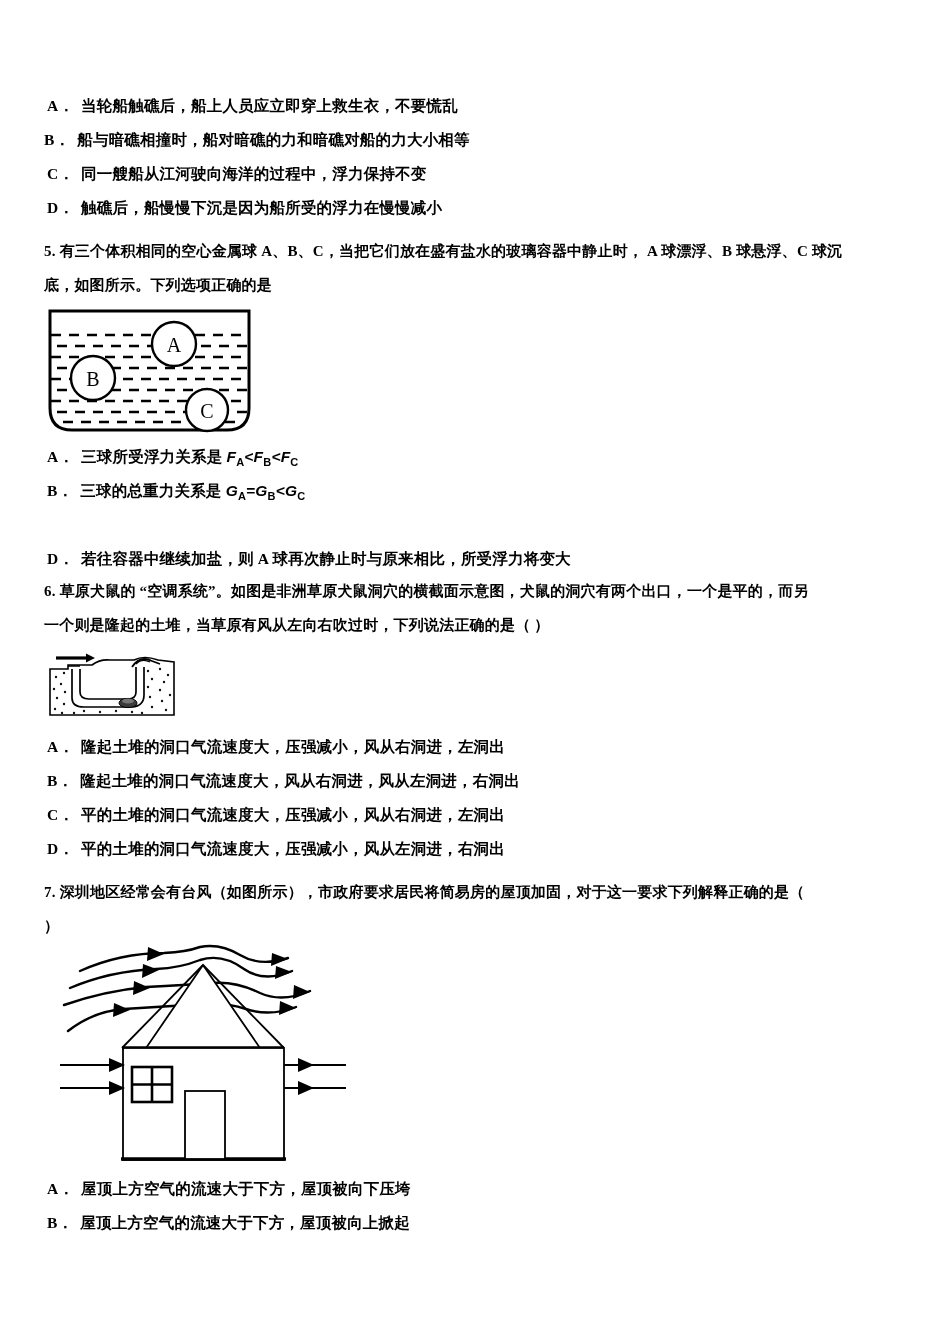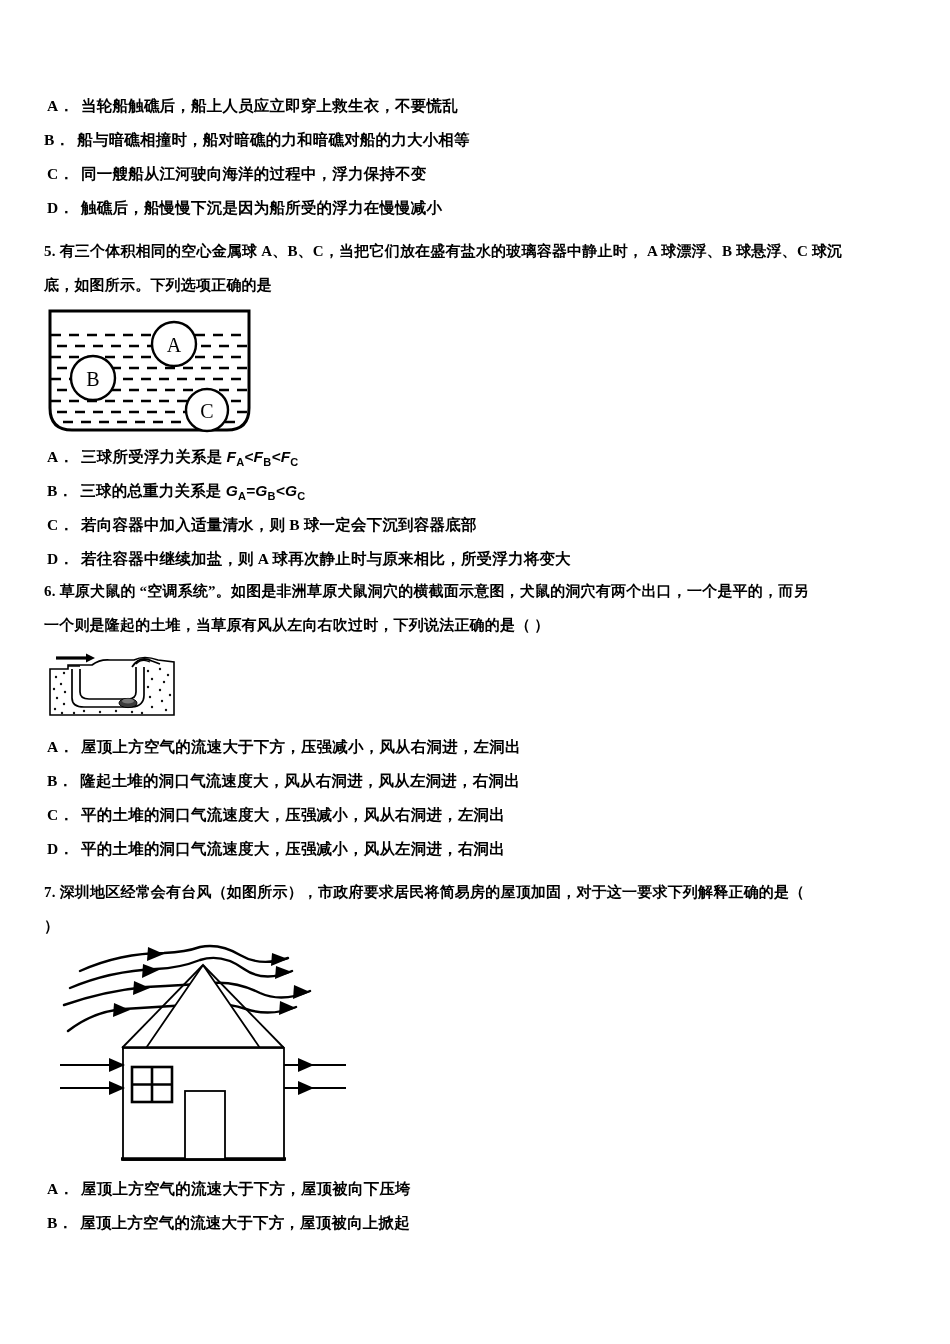--- a/index.html
+++ b/index.html
@@ -259,23 +259,20 @@
         <text x="160" y="110" font-family="Liberation Serif, serif" font-size="20" text-anchor="middle" fill="#000000">C</text>
       </g>
     </svg>
   </div>
 
   <div class="line opt" style="left:47px; top:446px;">
     <span class="lbl">A．</span><span>三球所受浮力关系是 </span><span class="formula"><span>F</span><sub>A</sub><span>&lt;</span><span>F</span><sub>B</sub><span>&lt;</span><span>F</span><sub>C</sub></span>
   </div>
   <div class="line opt" style="left:47px; top:480px;">
     <span class="lbl">B．</span><span>三球的总重力关系是 </span><span class="formula"><span>G</span><sub>A</sub><span>=</span><span>G</span><sub>B</sub><span>&lt;</span><span>G</span><sub>C</sub></span>
-  </div>
-  <div class="line opt" style="left:47px; top:514px;">
-    <span class="lbl">C．</span><span>若向容器中加入适量清水，则 B 球一定会下沉到容器底部</span>
   </div>
   <div class="line opt" style="left:47px; top:548px;">
     <span class="lbl">D．</span><span>若往容器中继续加盐，则 A 球再次静止时与原来相比，所受浮力将变大</span>
   </div>
 
   <div class="line qtext" style="left:44px; top:580px;">
     <span class="qnum">6.</span><span>草原犬鼠的 “空调系统”。如图是非洲草原犬鼠洞穴的横截面示意图，犬鼠的洞穴有两个出口，一个是平的，而另</span>
   </div>
   <div class="line qtext" style="left:44px; top:614px;">
     <span>一个则是隆起的土堆，当草原有风从左向右吹过时，下列说法正确的是（    ）</span>
@@ -360,21 +357,21 @@
       </g>
 
       <g>
         <line x1="8" y1="7" x2="38" y2="7" stroke="#000000" stroke-width="3.2"></line>
         <polygon points="38,2.5 47,7 38,11.5" fill="#000000"></polygon>
       </g>
     </svg>
   </div>
 
   <div class="line opt" style="left:47px; top:736px;">
-    <span class="lbl">A．</span><span>屋顶上方空气的流速大于下方，压强减小，风从右洞进，左洞出</span>
+    <span class="lbl">A．</span><span>隆起土堆的洞口气流速度大，压强减小，风从右洞进，左洞出</span>
   </div>
   <div class="line opt" style="left:47px; top:770px;">
     <span class="lbl">B．</span><span>隆起土堆的洞口气流速度大，风从右洞进，风从左洞进，右洞出</span>
   </div>
   <div class="line opt" style="left:47px; top:804px;">
     <span class="lbl">C．</span><span>平的土堆的洞口气流速度大，压强减小，风从右洞进，左洞出</span>
   </div>
   <div class="line opt" style="left:47px; top:838px;">
     <span class="lbl">D．</span><span>平的土堆的洞口气流速度大，压强减小，风从左洞进，右洞出</span>
   </div>

